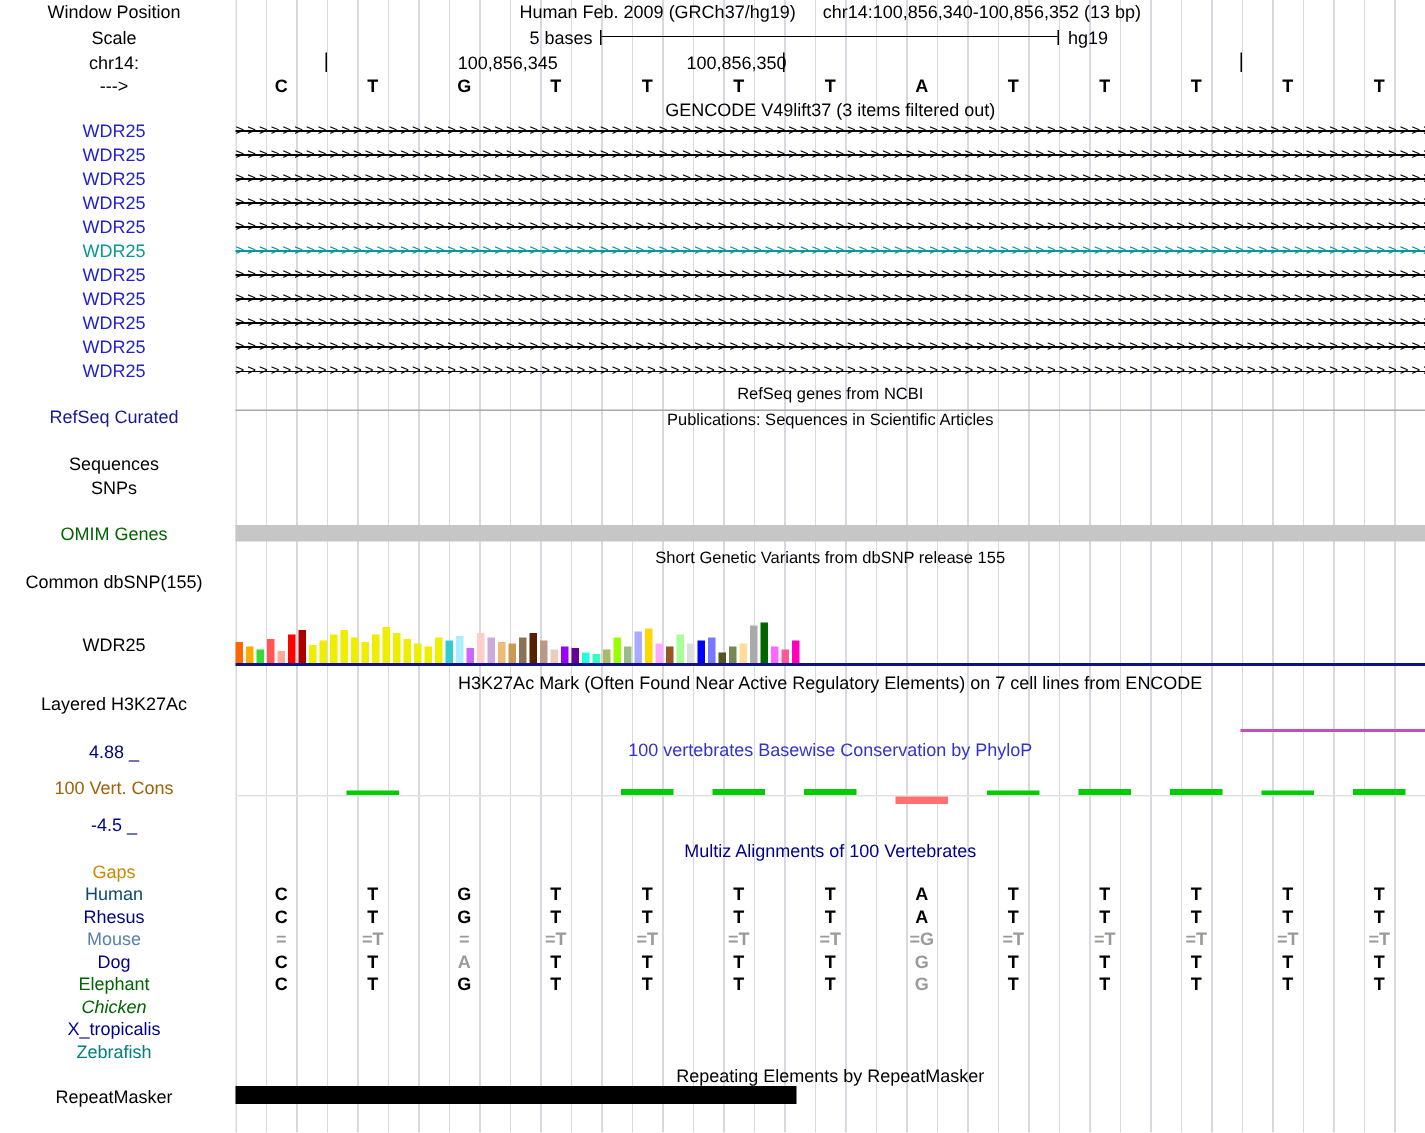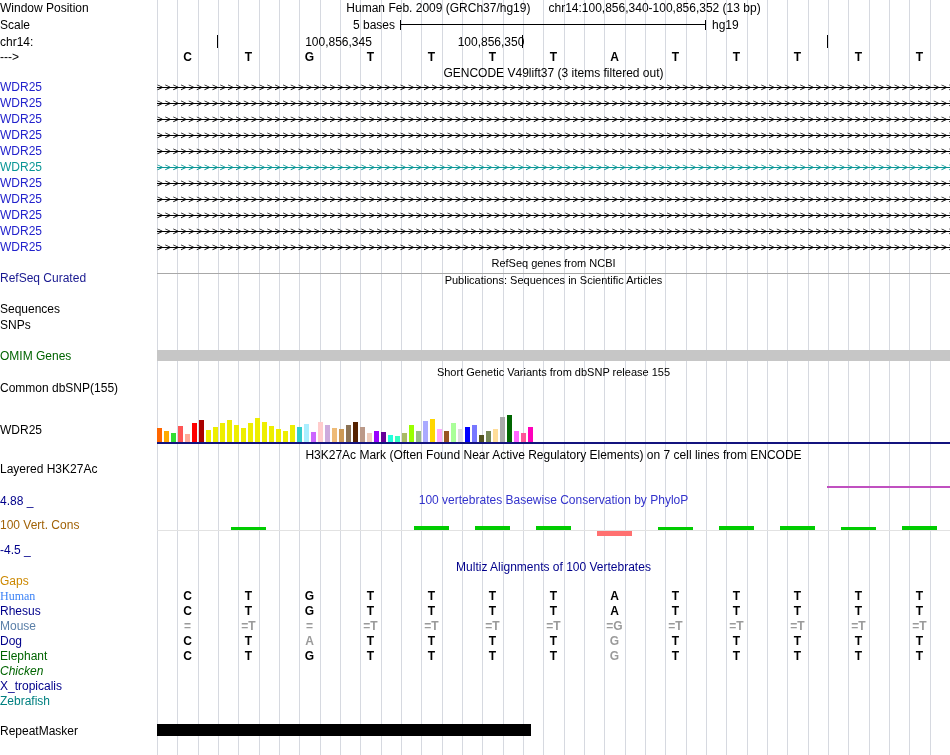--- a/index.html
+++ b/index.html
@@ -1,21 +1,21 @@
 <!DOCTYPE html>
 <html><head>
 <meta charset="utf-8">
 <style>
   *{box-sizing:border-box}
   body{margin:0;background:#fff}
   #page{position:relative;width:950px;height:755px;font-family:"Liberation Sans",sans-serif;
         font-size:12px;color:#000;background:#fff;overflow:hidden}
   .grid{position:absolute;left:157px;top:0;width:793px;height:755px;
         background-image:repeating-linear-gradient(to right,#d6d9e0 0,#d6d9e0 1px,transparent 1px,transparent 20.333px)}
-  .lbl{position:absolute;left:0;width:152px;height:14px;line-height:14px;text-align:left;white-space:nowrap}
+  .lbl{position:absolute;left:0;width:152px;height:14px;line-height:14px;text-align:center;white-space:nowrap}
   .content{position:absolute;left:157px;width:793px}
   .center{text-align:center}
   .small{font-size:11px}
   .hdrflex{display:flex;justify-content:center;gap:18px;height:14px;line-height:14px;white-space:nowrap}
   .cell{position:absolute;top:0;height:100%;text-align:center;font-weight:bold}
   .gray{color:#9a9a9a}
   .tick{position:absolute;top:0;width:1px;height:13px;background:#000}
   .rnum{position:absolute;left:0;top:0;height:14px;line-height:14px;text-align:center;white-space:nowrap}
   .tline{height:13px;line-height:13px;font-size:10px;letter-spacing:2px;overflow:hidden;white-space:nowrap}
   .gbar{position:absolute;bottom:0;width:5px}
@@ -181,21 +181,21 @@
       <div class="pbar" style="left: 623px; width: 35px; height: 4px; top: 17px; background: rgb(0, 204, 0);"></div>
       <div class="pbar" style="left: 684px; width: 35px; height: 3px; top: 18px; background: rgb(0, 204, 0);"></div>
       <div class="pbar" style="left: 745px; width: 35px; height: 4px; top: 17px; background: rgb(0, 204, 0);"></div>
     </div>
   <div class="lbl" style="top:518px;color:#a16207">100 Vert. Cons</div>
   <div class="lbl" style="top:543px;color:#00008b">-4.5 _</div>
 
   <div class="content center" style="top:560px;height:14px;line-height:14px;color:#00008b">Multiz Alignments of 100 Vertebrates</div>
   <div>
       <div class="lbl" style="top: 574px; height: 15px; line-height: 15px; color: rgb(204, 136, 0);">Gaps</div>
-      <div class="lbl" style="top: 589px; height: 15px; line-height: 15px; color: #3b82f6; font-family: Liberation Serif, serif;">Human</div>
+      <div class="lbl" style="top: 589px; height: 15px; line-height: 15px; color: #0c4a6e;">Human</div>
       <div class="content" style="top: 589px; height: 15px; line-height: 15px;">
         <div class="cell" style="left: 0px; width: 61px;">C</div>
         <div class="cell" style="left: 61px; width: 61px;">T</div>
         <div class="cell" style="left: 122px; width: 61px;">G</div>
         <div class="cell" style="left: 183px; width: 61px;">T</div>
         <div class="cell" style="left: 244px; width: 61px;">T</div>
         <div class="cell" style="left: 305px; width: 61px;">T</div>
         <div class="cell" style="left: 366px; width: 61px;">T</div>
         <div class="cell" style="left: 427px; width: 61px;">A</div>
         <div class="cell" style="left: 488px; width: 61px;">T</div>
@@ -266,15 +266,16 @@
         <div class="cell" style="left: 549px; width: 61px;">T</div>
         <div class="cell" style="left: 610px; width: 61px;">T</div>
         <div class="cell" style="left: 671px; width: 61px;">T</div>
         <div class="cell" style="left: 732px; width: 61px;">T</div>
       </div>
       <div class="lbl" style="top: 664px; height: 15px; line-height: 15px; color: rgb(0, 100, 0); font-style: italic;">Chicken</div>
       <div class="lbl" style="top: 679px; height: 15px; line-height: 15px; color: rgb(0, 0, 139);">X_tropicalis</div>
       <div class="lbl" style="top: 694px; height: 15px; line-height: 15px; color: rgb(0, 128, 128);">Zebrafish</div>
     </div>
 
+  <div class="content center" style="top:710px;height:14px;line-height:14px">Repeating Elements by RepeatMasker</div>
   <div class="lbl" style="top:724px">RepeatMasker</div>
   <div style="position:absolute;left:157px;top:724px;width:374px;height:12px;background:#000"></div>
 </div>
 
 </body></html>

